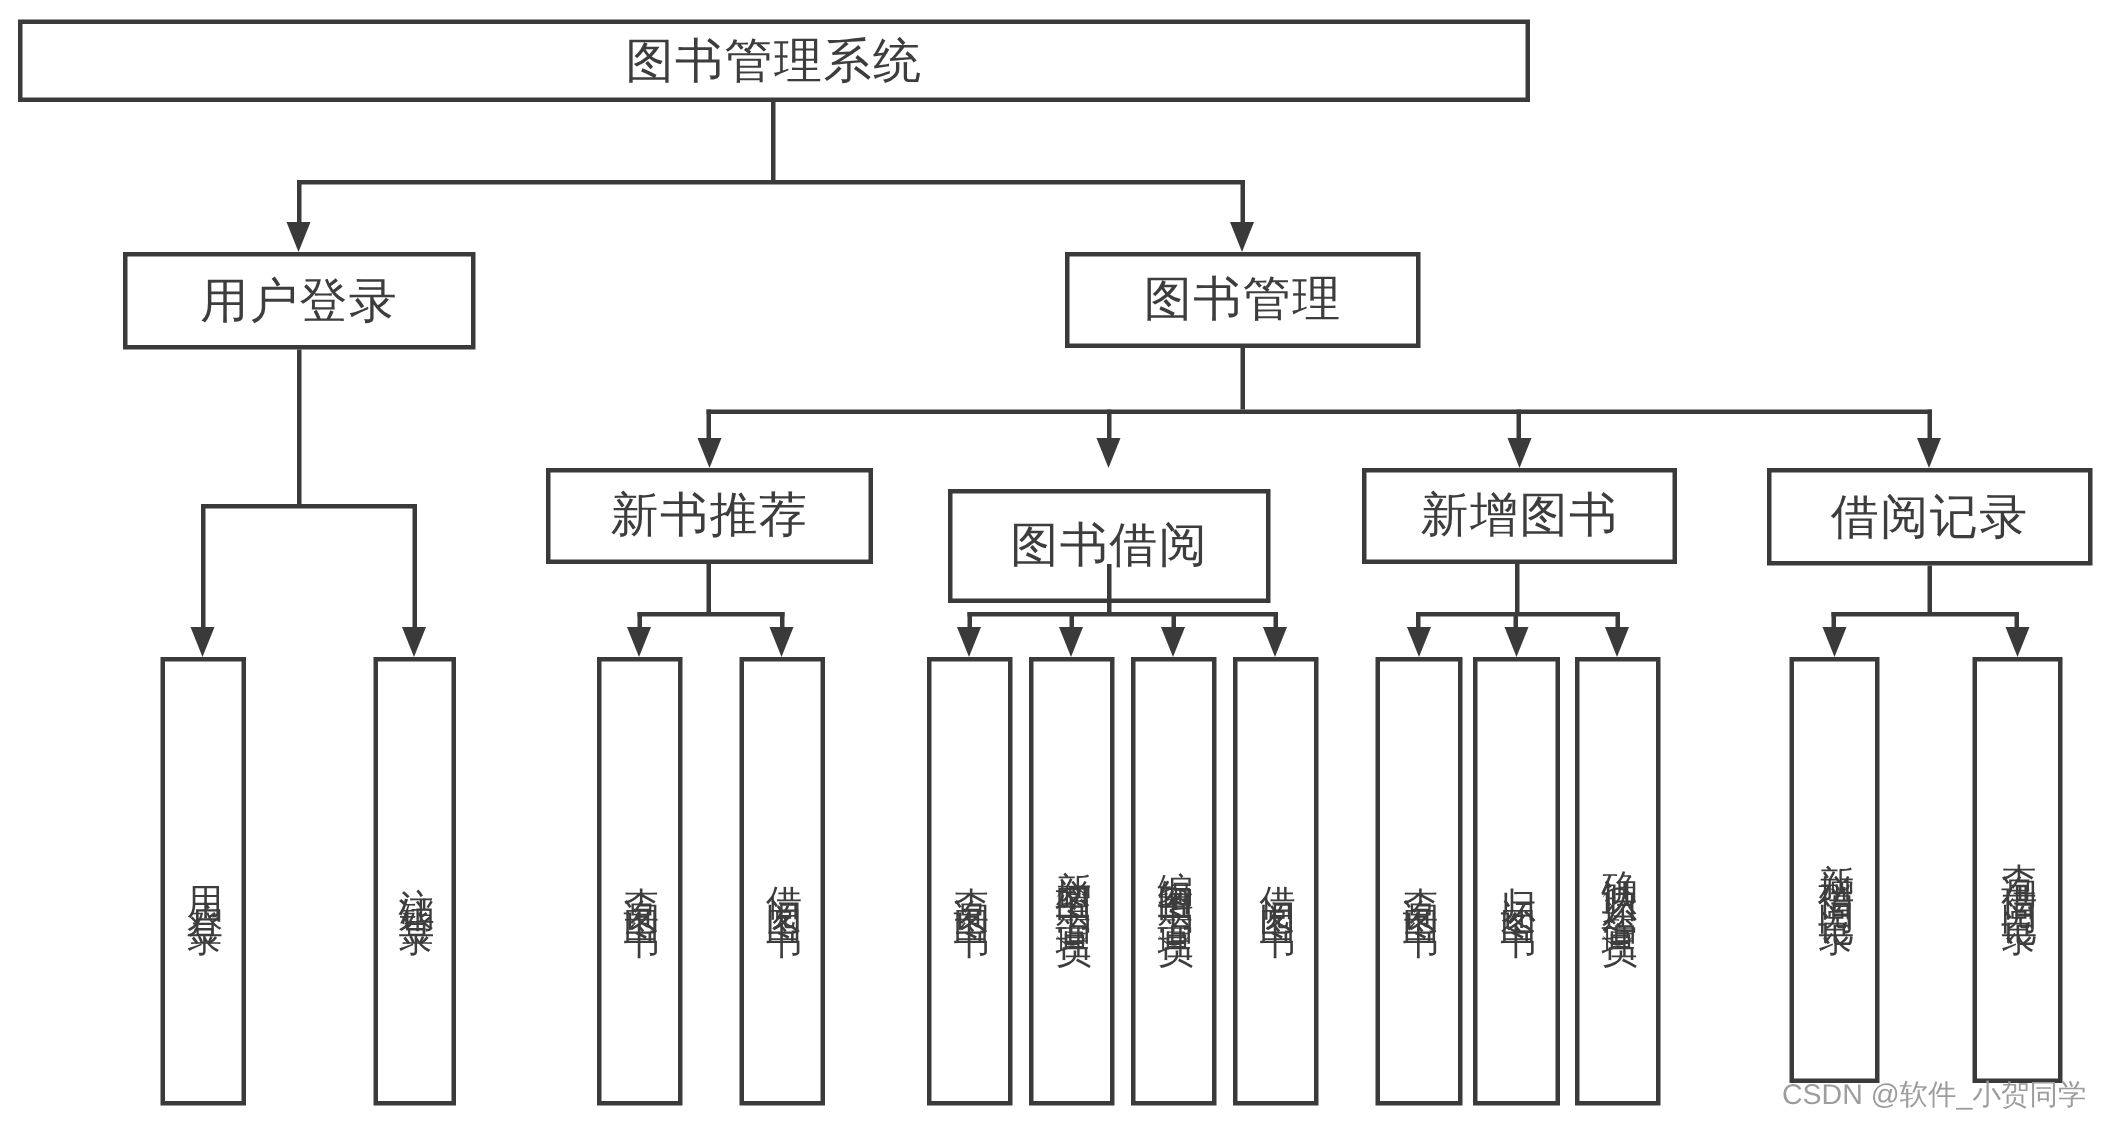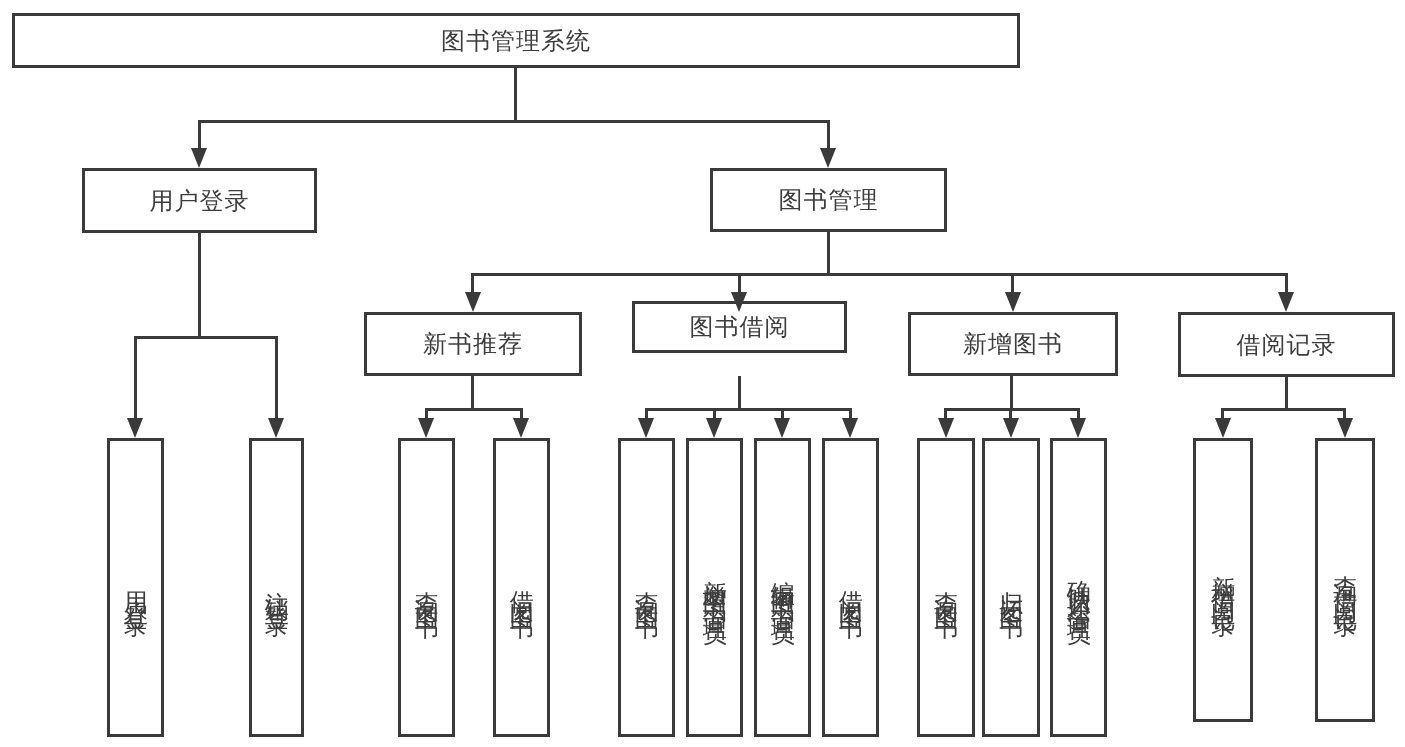--- a/index.html
+++ b/index.html
@@ -15,21 +15,21 @@
     position:relative;
     width:1405px;height:747px;
     background:var(--background);
     overflow:hidden;
   }
   .node{
     position:absolute;
     border:3px solid var(--line);
     background:var(--background);
     display:flex;align-items:center;justify-content:center;
-    font-size:24px;color:var(--text);
+    font-size:32px;color:var(--text);
     letter-spacing:1px;
   }
   .leaf{
     position:absolute;
     border:3px solid var(--line);
     background:var(--background);
     display:flex;align-items:center;justify-content:center;
   }
   .vtext{
     writing-mode:vertical-rl;
@@ -69,21 +69,21 @@
   </div>
 
   <div class="node" style="left:710px;top:168px;width:237px;height:64px;">
     <span>图书管理</span>
   </div>
 
   <div class="node" style="left:364px;top:312px;width:218px;height:64px;">
     <span>新书推荐</span>
   </div>
 
-  <div class="node" style="left:632px;top:301px;width:215px;height:52px;">
+  <div class="node" style="left:632px;top:326px;width:215px;height:76px;">
     <span>图书借阅</span>
   </div>
 
   <div class="node" style="left:908px;top:312px;width:210px;height:64px;">
     <span>新增图书</span>
   </div>
 
   <div class="node" style="left:1178px;top:312px;width:217px;height:65px;">
     <span>借阅记录</span>
   </div>
@@ -192,14 +192,15 @@
   <div class="vline" style="left:1077px;top:408px;height:12px;"></div>
   <div class="tri" style="left:1070px;top:418px;"></div>
 
   <div class="vline" style="left:1285px;top:377px;height:31px;"></div>
   <div class="hline" style="left:1221px;top:408px;width:125px;"></div>
   <div class="vline" style="left:1221px;top:408px;height:12px;"></div>
   <div class="tri" style="left:1215px;top:418px;"></div>
   <div class="vline" style="left:1343px;top:408px;height:12px;"></div>
   <div class="tri" style="left:1337px;top:418px;"></div>
 
+  <div class="watermark" style="left:1188px;top:717px;">CSDN @软件_小贺同学</div>
 
 </div>
 
 </body></html>

